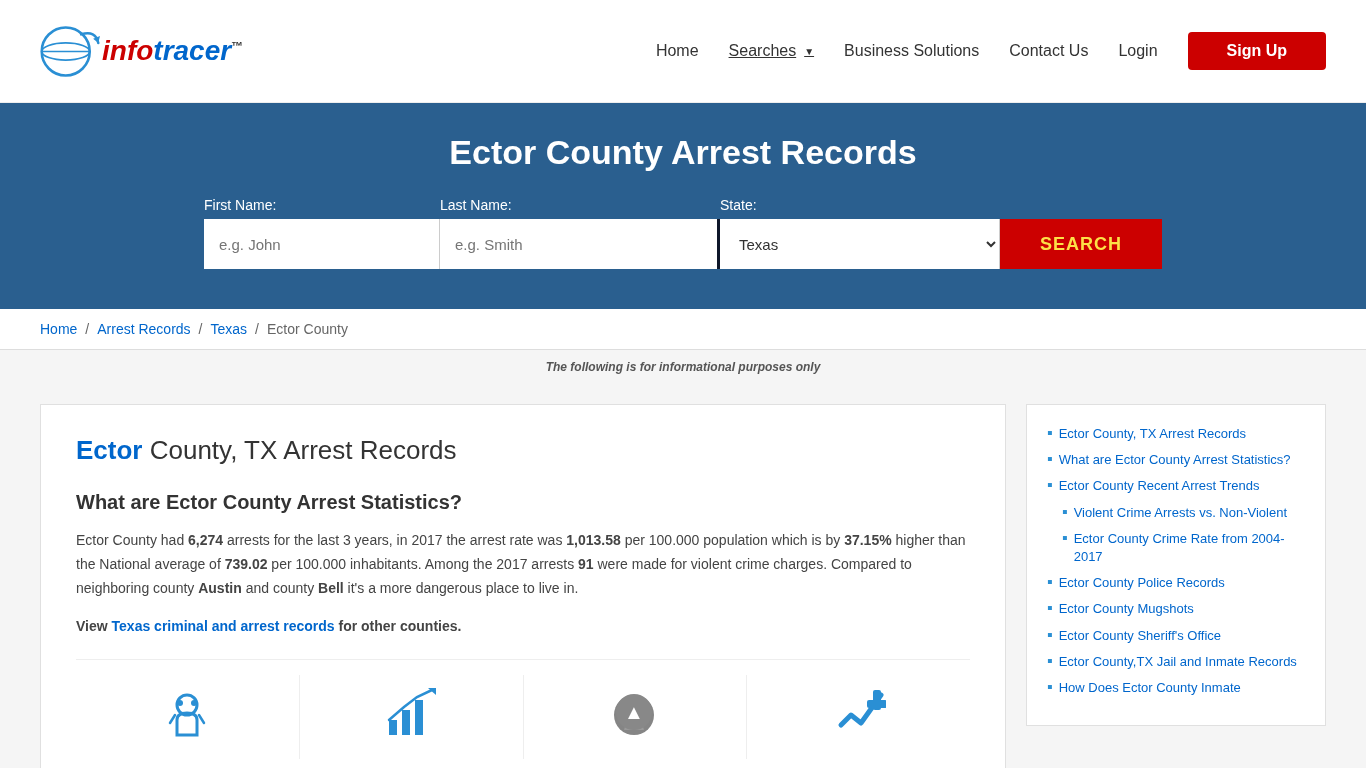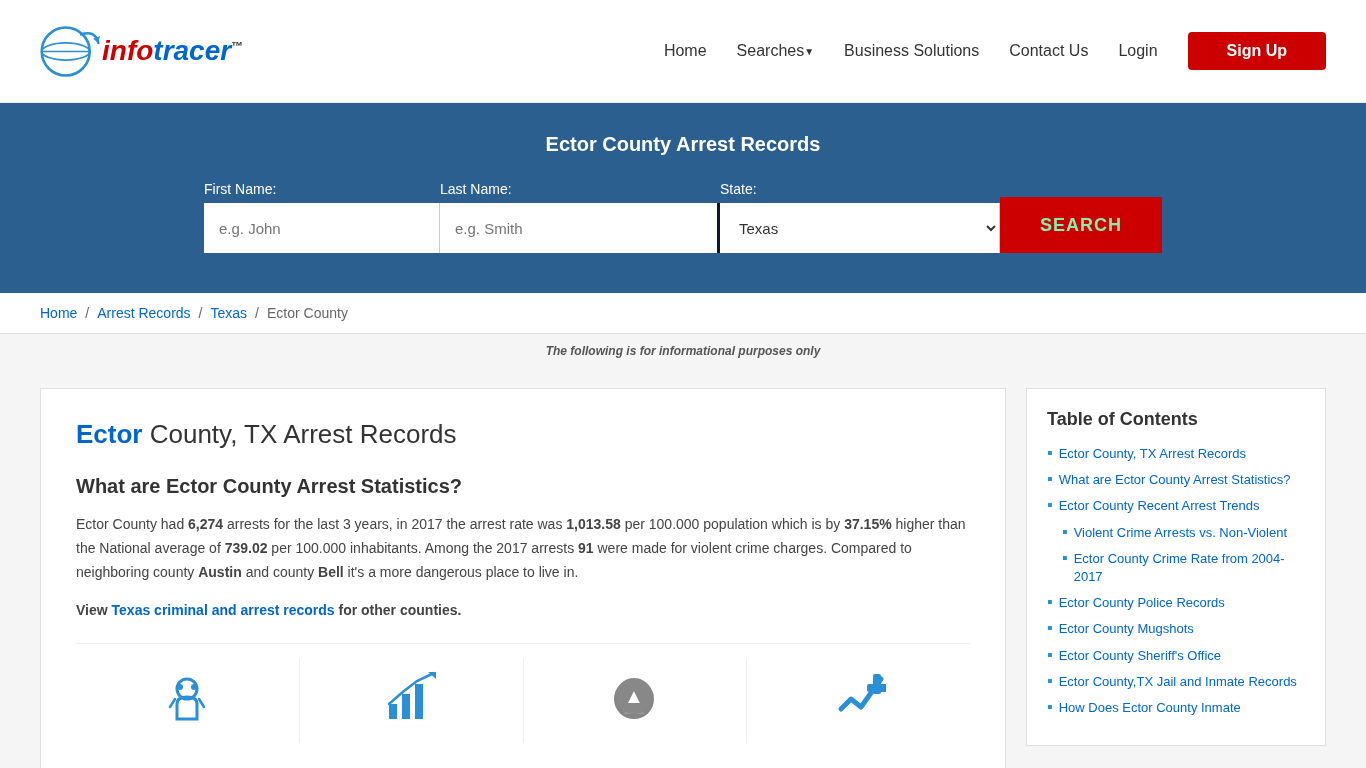--- a/index.html
+++ b/index.html
@@ -36,21 +36,22 @@
       gap: 30px;
     }
     .nav a {
       text-decoration: none;
       color: #333;
       font-size: 16px;
     }
     .nav-searches {
       display: flex;
       align-items: center;
-      gap: 0;
+      gap: 8px;
+      text-decoration: underline;
     }
     .nav-chevron {
       font-size: 10px;
       color: #333;
     }
     .btn-login {
       background: none;
       border: none;
       font-size: 16px;
       color: #333;
@@ -68,21 +69,21 @@
     }
 
     
     .hero {
       background: #2a5f8f;
       padding: 30px 40px 40px;
       text-align: center;
     }
     .hero h1 {
       color: #fff;
-      font-size: 20px;
+      font-size: 34px;
       font-weight: bold;
       margin-bottom: 25px;
     }
     .search-form {
       display: flex;
       align-items: flex-end;
       justify-content: center;
       gap: 0;
       max-width: 1000px;
       margin: 0 auto;
@@ -108,27 +109,27 @@
     .form-group.first-name input { width: 236px; border-right: 1px solid #ccc; }
     .form-group.last-name input { width: 280px; border-right: 3px solid #0f172a; }
     .form-group.state select {
       width: 280px;
       background: #fff;
       color: #333;
       border-right: 1px solid #ccc;
     }
     .btn-search {
       background: #cc0000;
-      color: #86efac;
+      color: #fde047;
       border: none;
       padding: 0 40px;
       font-size: 18px;
       font-weight: bold;
       letter-spacing: 1px;
-      height: 56px;
+      height: 50px;
       cursor: pointer;
       white-space: nowrap;
     }
 
     
     .breadcrumb {
       background: #fff;
       padding: 12px 40px;
       border-bottom: 1px solid #ddd;
       display: flex;
@@ -370,21 +371,20 @@
             <path d="M10 40 L20 30 L30 38 L50 10" stroke="#2a8fd4" stroke-width="5" fill="none" stroke-linecap="round" stroke-linejoin="round"></path>
             <rect x="42" y="5" width="8" height="20" rx="2" fill="#2a8fd4"></rect>
             <rect x="36" y="15" width="20" height="8" rx="2" fill="#2a8fd4"></rect>
           </svg>
         </div>
       </div>
     </div>
   </main>
 
   <aside class="sidebar">
-    <h4>Table of Contents</h4>
     <ul class="toc-list" id="toc-list">
     <li>
           <span class="bullet">▪</span>
           <a href="#">Ector County, TX Arrest Records</a>
         </li>
         <li>
           <span class="bullet">▪</span>
           <a href="#">What are Ector County Arrest Statistics?</a>
         </li>
         <li>

